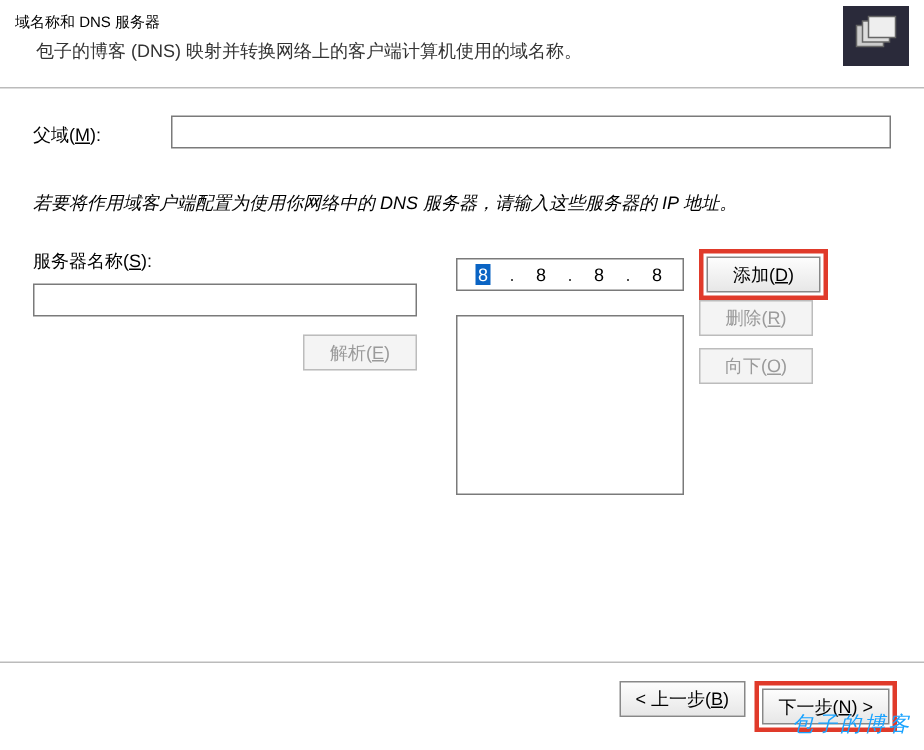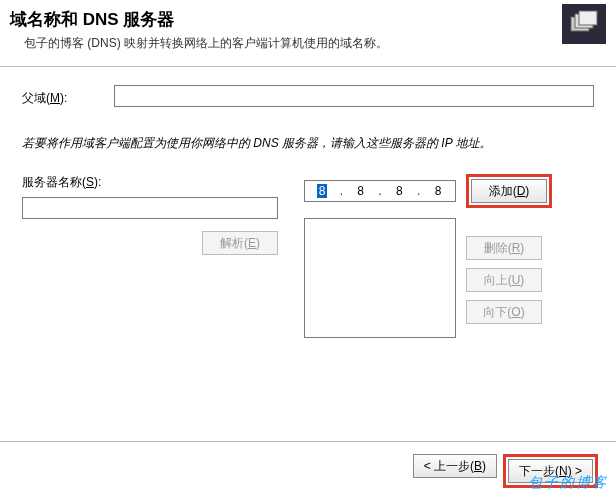--- a/index.html
+++ b/index.html
@@ -13,21 +13,21 @@
     overflow: hidden;
     color: #000;
   }
   .header {
     display: flex;
     justify-content: space-between;
     align-items: flex-start;
     padding: 6px 10px 0 10px;
   }
   .header-text { padding-top: 2px; }
-  .title { font-weight: bold; font-size: 17px; margin-bottom: 4px; }
+  .title { font-weight: normal; font-size: 10px; margin-bottom: 4px; }
   .subtitle { font-size: 12px; padding-left: 14px; color: #333; }
   .header-icon {
     width: 44px; height: 40px;
     background: #2a2a3a;
     display: flex; align-items: center; justify-content: center;
     margin-top: -2px;
   }
   .hr {
     border: none; border-top: 1px solid #bbb;
     margin: 14px 0 0 0;
@@ -90,21 +90,21 @@
     border: 1px solid #7a7a7a;
     width: 152px; height: 120px;
     background: #fff;
     margin-top: 10px;
     color: #999;
     padding: 2px;
     font-size: 12px;
   }
   .side-btns {
     display: flex; flex-direction: column;
-    gap: 8px; margin-left: 10px; margin-top: 28px;
+    gap: 8px; margin-left: 10px; margin-top: 0;
   }
   .highlight-red {
     border: 3px solid #e03a2a;
     padding: 2px;
     display: inline-block;
   }
   .footer {
     position: absolute;
     bottom: 12px; left: 0; right: 0;
     border-top: 1px solid #bbb;
@@ -172,21 +172,20 @@
         </div>
         <span class="highlight-red">
           <button class="btn">添加(<span class="u">D</span>)</button>
         </span>
       </div>
 
       <div class="lower">
         <div class="listbox"></div>
         <div class="side-btns">
           <button class="btn disabled">删除(<span class="u">R</span>)</button>
-          <button class="btn disabled">向上(<span class="u">U</span>)</button>
           <button class="btn disabled">向下(<span class="u">O</span>)</button>
         </div>
       </div>
     </div>
   </div>
 </div>
 
 <div class="footer">
   <button class="btn">&lt; 上一步(<span class="u">B</span>)</button>
   <span class="highlight-red">

